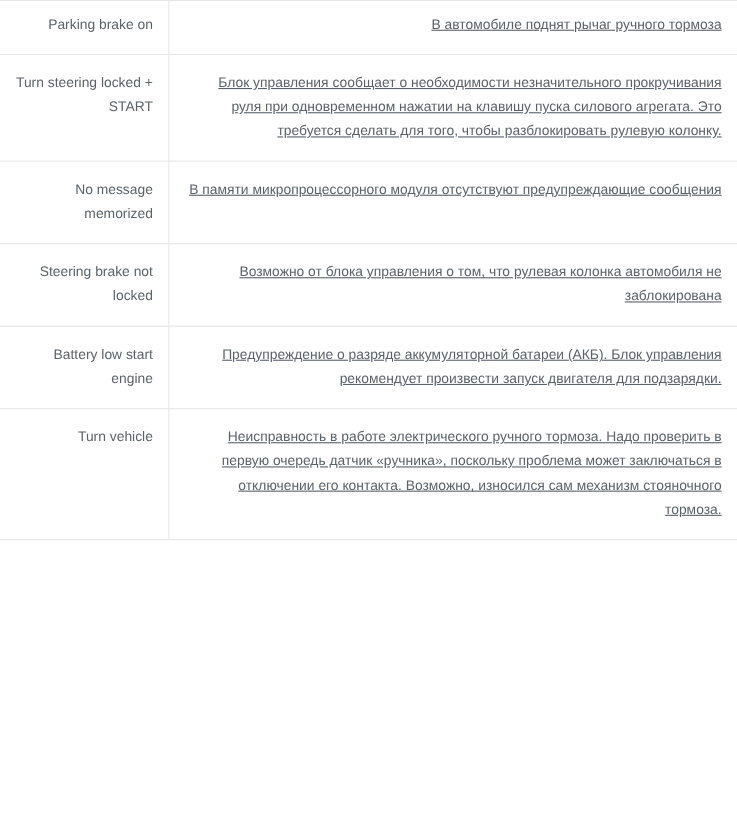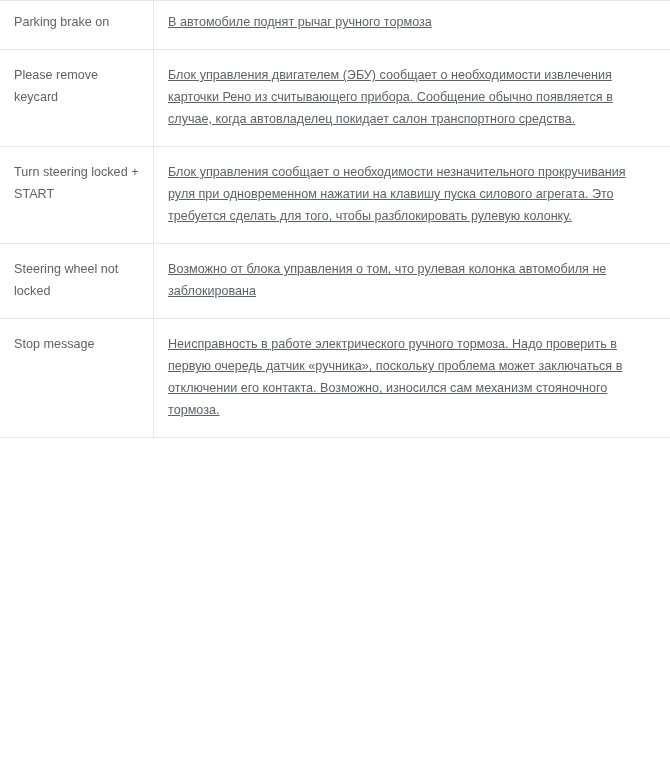--- a/index.html
+++ b/index.html
@@ -18,20 +18,21 @@
     width: 670px;
     box-sizing: border-box;
   }
   table.msg-table {
     width: 670px;
     border-collapse: collapse;
     table-layout: fixed;
   }
   table.msg-table tr {
     border-bottom: 1px solid #e4e7ea;
+    text-align: right;
   }
   table.msg-table tr:first-child {
     border-top: 1px solid #e4e7ea;
   }
   table.msg-table td {
     vertical-align: top;
     padding: 14px 14px 16px 14px;
     font-size: 12.6px;
     line-height: 1.75;
     color: #5b6369;
@@ -59,30 +60,34 @@
 <body>
 
 <div class="table-wrap">
   <table class="msg-table">
     <tbody>
       <tr>
         <td class="col-code">Parking brake on</td>
         <td class="col-desc">В автомобиле поднят рычаг ручного тормоза</td>
       </tr>
       <tr>
-        <td class="col-code">Please remove keycard</td>
-        <td class="col-desc">Блок управления двигателем (ЭБУ) сообщает о необходимости извлечения карточки Рено из считывающего прибора. Сообщение обычно появляется в случае, когда автовладелец покидает салон транспортного средства.</td>
-      </tr>
-      <tr>
         <td class="col-code">Turn steering locked + START</td>
         <td class="col-desc">Блок управления сообщает о необходимости незначительного прокручивания руля при одновременном нажатии на клавишу пуска силового агрегата. Это требуется сделать для того, чтобы разблокировать рулевую колонку.</td>
       </tr>
       <tr>
-        <td class="col-code">Steering wheel not locked</td>
+        <td class="col-code">No message memorized</td>
+        <td class="col-desc">В памяти микропроцессорного модуля отсутствуют предупреждающие сообщения</td>
+      </tr>
+      <tr>
+        <td class="col-code">Steering brake not locked</td>
         <td class="col-desc">Возможно от блока управления о том, что рулевая колонка автомобиля не заблокирована</td>
       </tr>
       <tr>
-        <td class="col-code">Stop message</td>
+        <td class="col-code">Battery low start engine</td>
+        <td class="col-desc">Предупреждение о разряде аккумуляторной батареи (АКБ). Блок управления рекомендует произвести запуск двигателя для подзарядки.</td>
+      </tr>
+      <tr>
+        <td class="col-code">Turn vehicle</td>
         <td class="col-desc">Неисправность в работе электрического ручного тормоза. Надо проверить в первую очередь датчик «ручника», поскольку проблема может заключаться в отключении его контакта. Возможно, износился сам механизм стояночного тормоза.</td>
       </tr>
     </tbody>
   </table>
 </div>
 
 </body></html>

